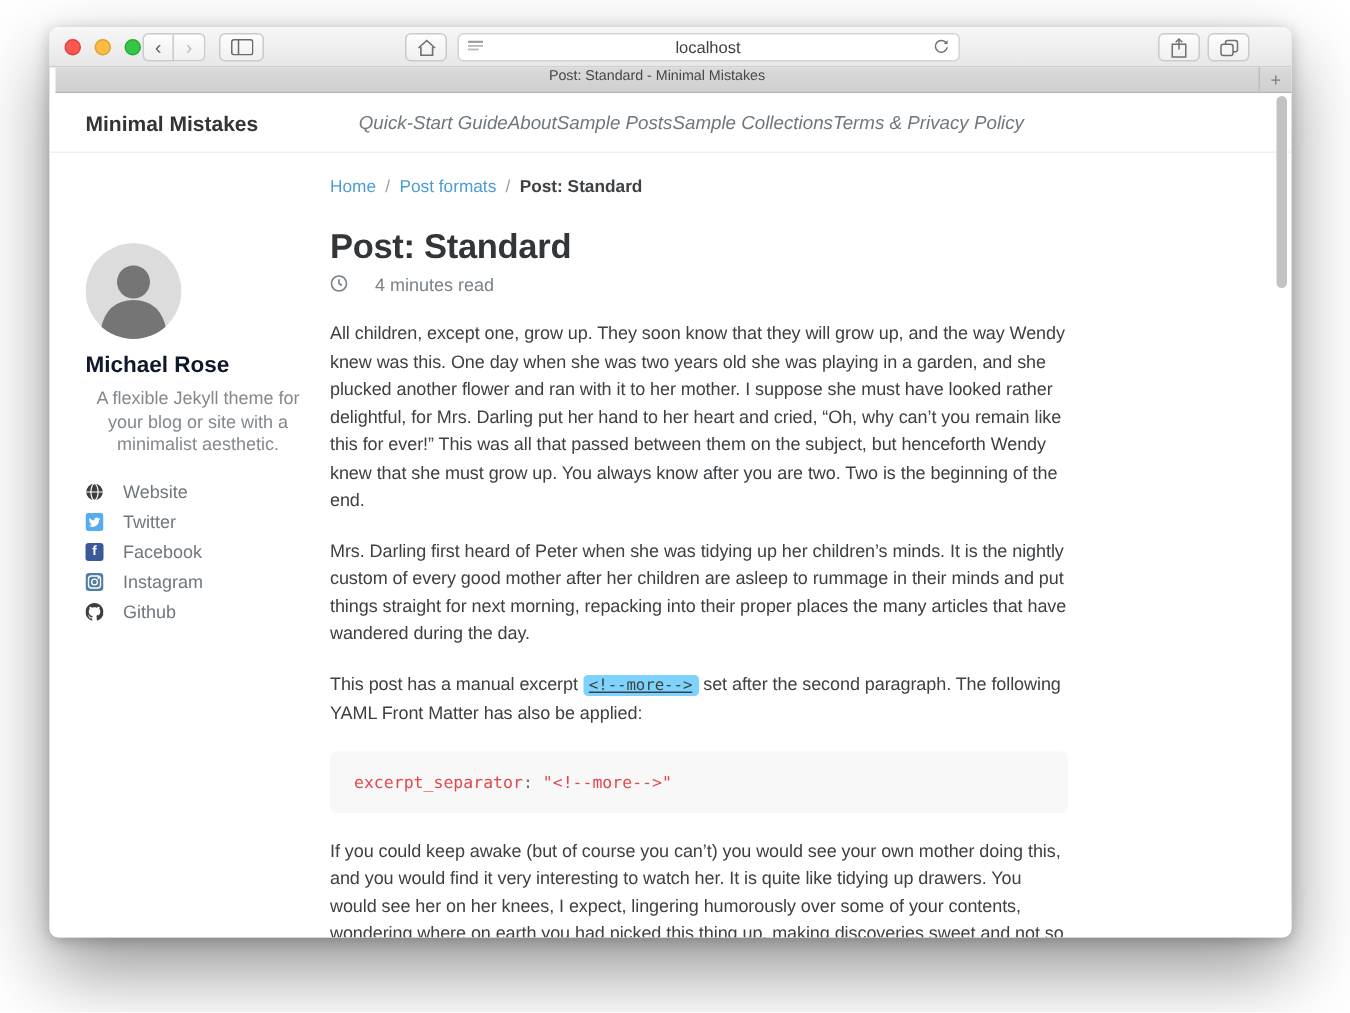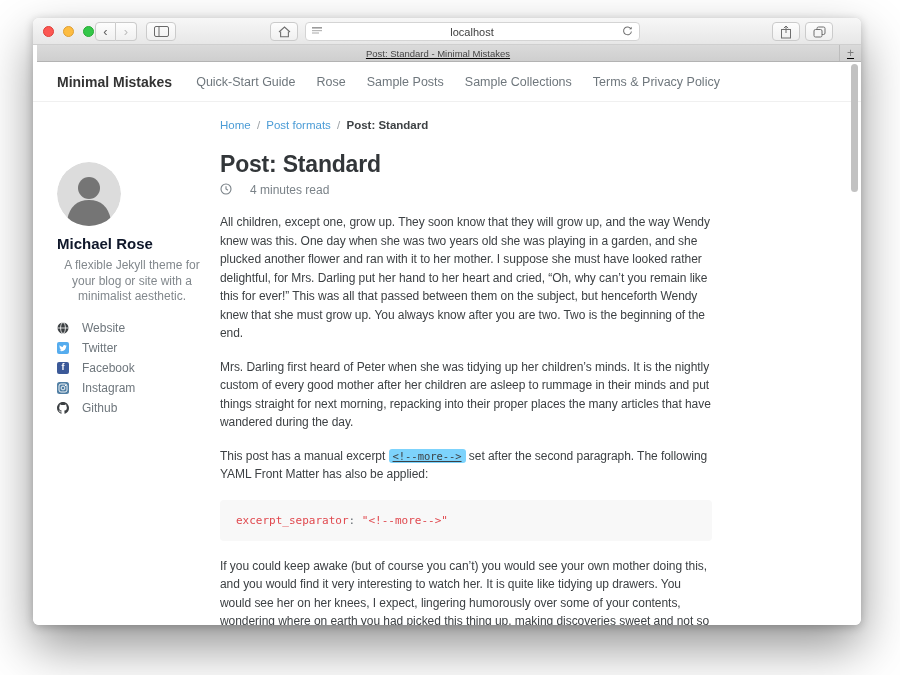--- a/index.html
+++ b/index.html
@@ -47,37 +47,37 @@
   }
   .url-text { flex:1; text-align:center; font-size:11px; color:#404040; }
   .btn-share { position:absolute; right:61px; top:4px; width:28px; }
   .btn-tabs  { position:absolute; right:28px; top:4px; width:28px; }
 
   
   .tabbar {
     position:absolute; left:4px; top:27px; right:0; height:17px;
     background:linear-gradient(#dadada,#cfcfcf);
     border-bottom:1px solid #b3b3b3;
-    display:flex; align-items:center;text-decoration:underline;
+    display:flex; align-items:flex-start;
   }
   .tab-title { flex:1; text-align:center; font-size:9.5px; color:#474747; }
   .newtab {
     width:22px; height:100%; border-left:1px solid #bdbdbd;
     display:flex; align-items:center; justify-content:center;
     color:#7d7d7d; font-size:12px;
   }
 
   
   .viewport { position:absolute; left:0; top:44px; right:0; bottom:0; background:#fff; overflow:hidden; }
   .scroll-thumb { position:absolute; right:3px; top:2px; width:7px; height:128px; background:#c2c2c2; border-radius:4px; }
 
   
   .masthead { height:40px; border-bottom:1px solid #f0f0f0; display:flex; align-items:center; padding-left:24px; }
   .site-title { font-size:14px; font-weight:bold; color:#343434; }
-  .site-nav { display:flex; gap:21px; margin-left:24px; }
+  .site-nav { display:flex; margin-left:67px;font-style:italic; }
   .site-nav span { font-size:12.5px; color:#6f777d; cursor:pointer; }
 
   
   .sidebar { position:absolute; left:24px; top:100px; width:150px; }
   .avatar { width:64px; height:64px; border-radius:50%; overflow:hidden; display:block; }
   .author-name { margin-top:9px; font-size:15px; font-weight:bold; color:#0f172a; }
   .author-bio { margin-top:6px; font-size:12px; line-height:15.5px; color:#82888d;text-align:center; }
   .author-links { margin-top:13px; }
   .alink { display:flex; align-items:center; gap:13px; height:20px; font-size:12px; color:#6f777d; cursor:pointer; }
   .sq-icon { width:12px; height:12px; border-radius:2px; display:flex; align-items:center; justify-content:center; flex:0 0 12px; }
@@ -173,21 +173,21 @@
       <div class="tab-title">Post: Standard - Minimal Mistakes</div>
       <div class="newtab">+</div>
     </div>
 
     <div class="viewport">
 
       <div class="masthead">
         <span class="site-title">Minimal Mistakes</span>
         <div class="site-nav">
           <span>Quick-Start Guide</span>
-          <span>Rose</span>
+          <span>About</span>
           <span>Sample Posts</span>
           <span>Sample Collections</span>
           <span>Terms &amp; Privacy Policy</span>
         </div>
       </div>
 
       <aside class="sidebar">
         <svg class="avatar" viewBox="0 0 64 64">
           <circle cx="32" cy="32" r="32" fill="#dcdcdc"></circle>
           <circle cx="32" cy="26" r="11" fill="#757575"></circle>

